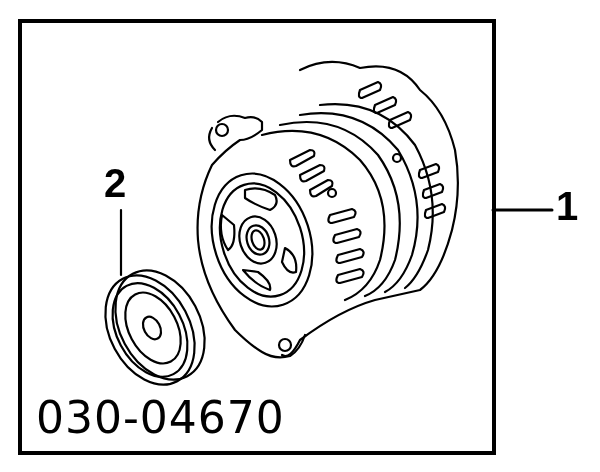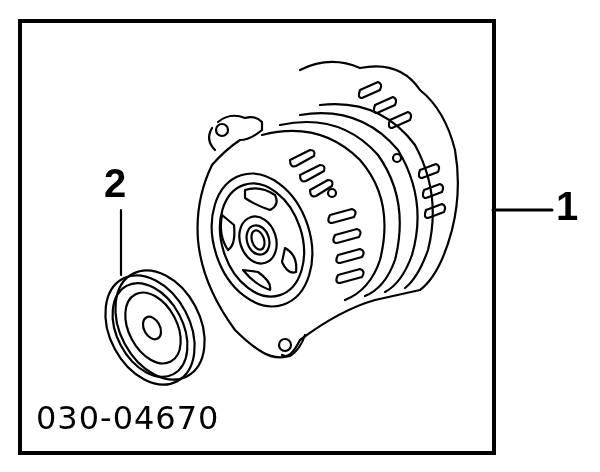--- a/index.html
+++ b/index.html
@@ -2,21 +2,21 @@
 <html><head>
   <meta charset="utf-8">
   <style>
     html, body { margin: 0; padding: 0; background: #ffffff; }
     body { width: 600px; height: 472px; position: relative; overflow: hidden; font-family: "DejaVu Sans", sans-serif; }
     .frame { position: absolute; left: 18px; top: 19px; width: 470px; height: 428px; border: 4px solid #000; background: #fff; box-sizing: content-box; }
     .art { position: absolute; left: 0; top: 0; width: 600px; height: 472px; }
     .callout { position: absolute; font-family: "Liberation Sans", sans-serif; font-weight: bold; color: #000; }
     .callout-1 { left: 556px; top: 186px; font-size: 40px; line-height: 40px; }
     .callout-2 { left: 104px; top: 163px; font-size: 40px; line-height: 40px; }
-    .partno { position: absolute; left: 36px; top: 400px; font-family: "DejaVu Sans", sans-serif; font-size: 32px; line-height: 36px; color: #000; letter-spacing: 1px; }
+    .partno { position: absolute; left: 36px; top: 400px; font-family: "DejaVu Sans", sans-serif; font-size: 44px; line-height: 36px; color: #000; letter-spacing: 1px; }
   </style>
 </head>
 <body>
 
 <div class="frame"></div>
 
 <svg class="art" viewBox="0 0 600 472" fill="none" stroke="#000" stroke-width="2.2" stroke-linejoin="round" stroke-linecap="round">
 
   <g>
 

